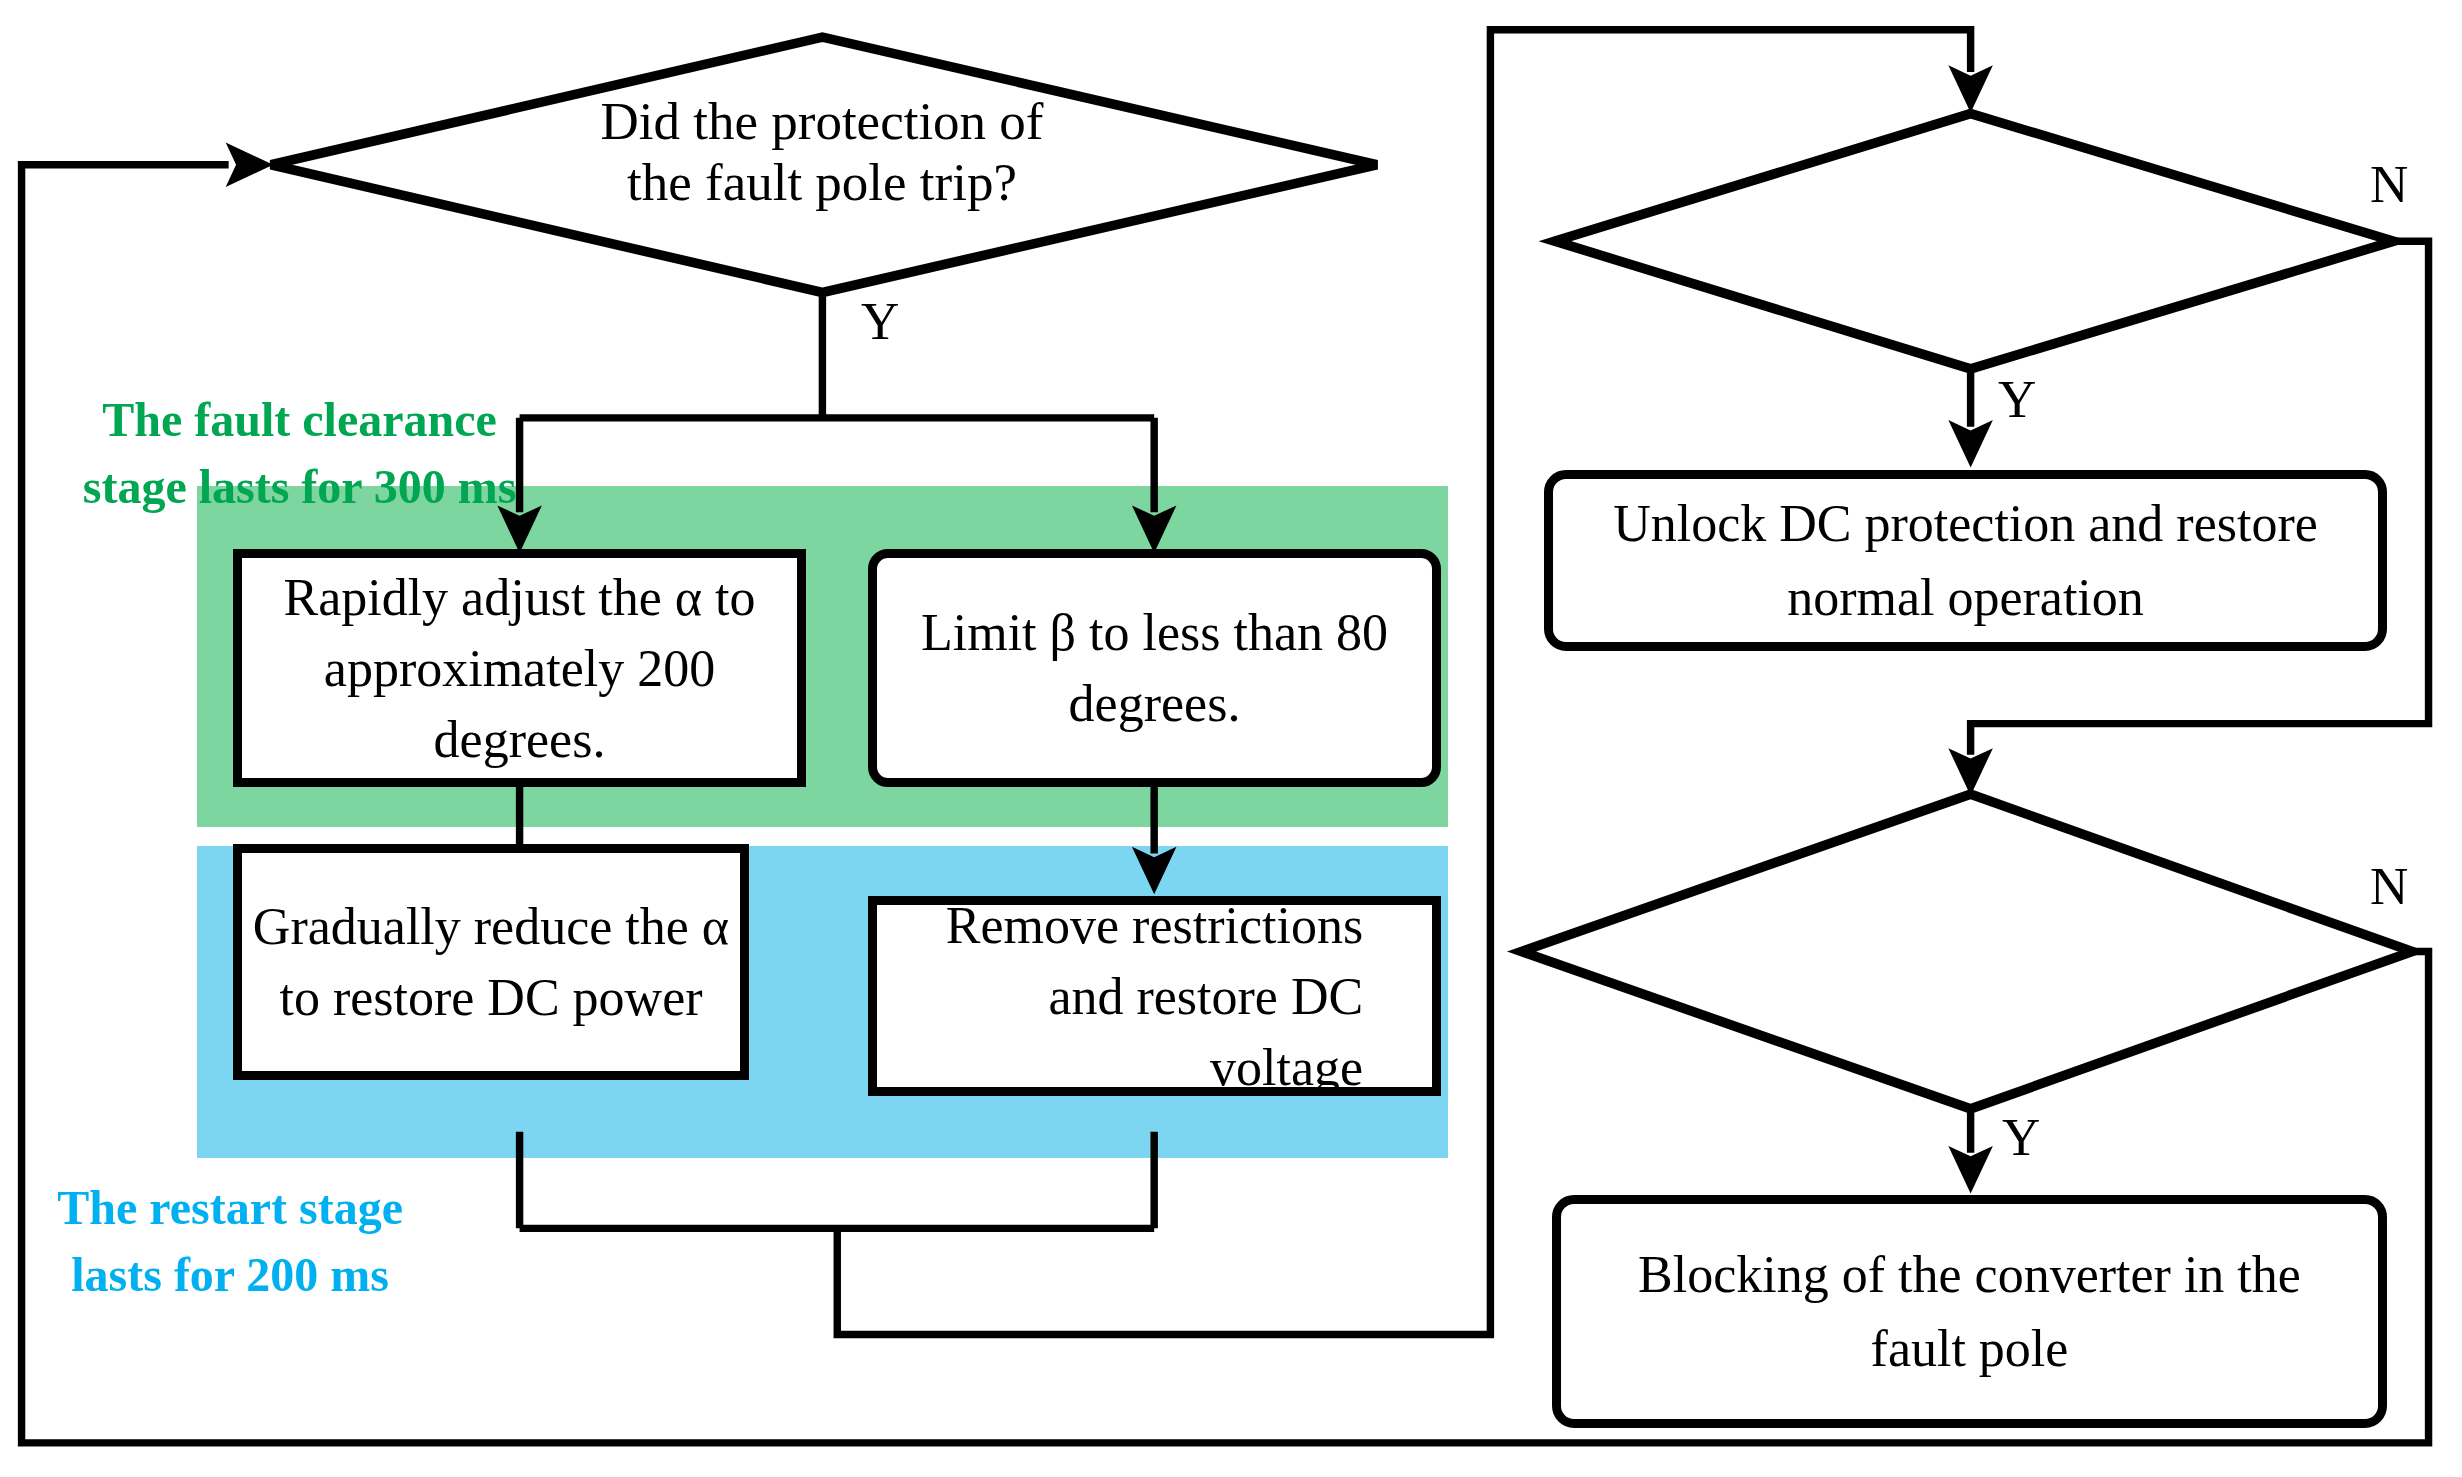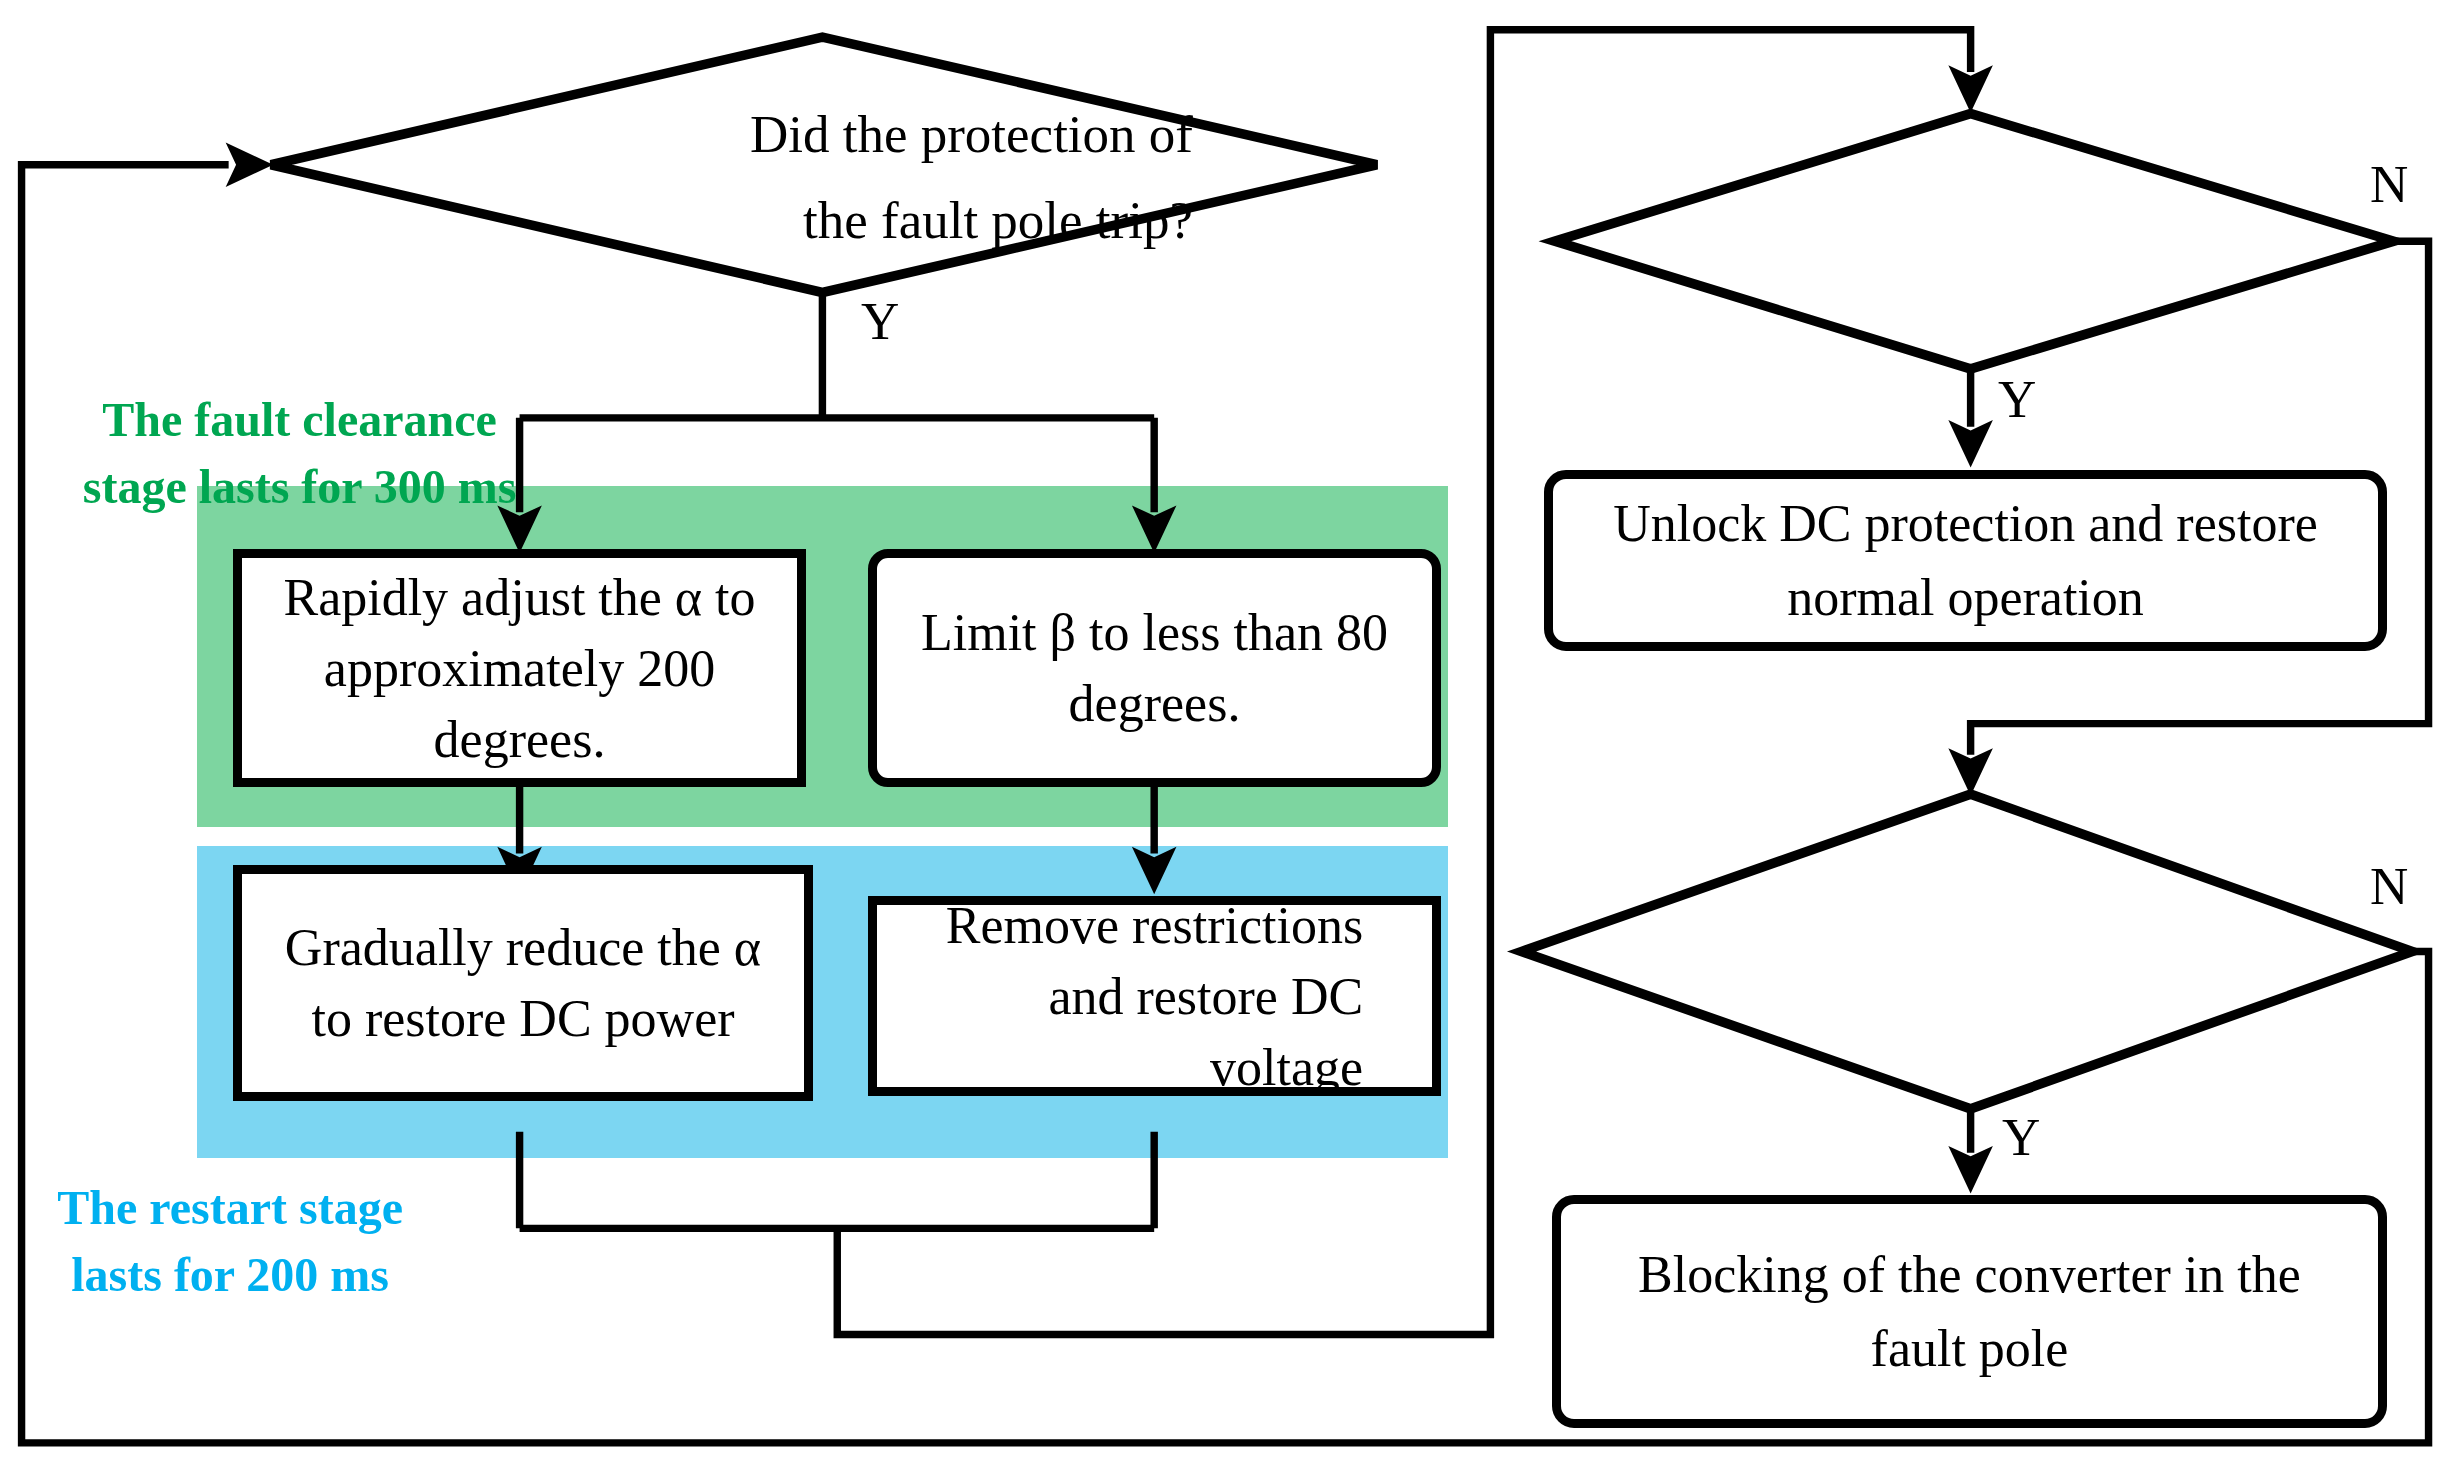--- a/index.html
+++ b/index.html
@@ -21,22 +21,22 @@
   .pbox{
     position:absolute;box-sizing:border-box;
     background:#ffffff;border:9.7px solid #000;
     display:flex;align-items:center;justify-content:center;
     text-align:center;white-space:pre-line;
     font-size:52px;line-height:71px;
   }
   .pbox.wide{font-size:52px;line-height:74px;border-radius:22px;}
   .dtext{
     position:absolute;width:742px;
-    text-align:right;white-space:pre-line;
-    font-size:53px;line-height:86px;
+    text-align:center;white-space:pre-line;
+    font-size:53px;line-height:61px;
   }
   .stage-label{
     position:absolute;font-weight:bold;
     text-align:center;white-space:pre-line;
     font-size:48px;line-height:67px;
   }
   .stage-label.green{left:18.6px;top:386px;width:520px;color:var(--green-text,#00a651);padding-left:21px;}
   .stage-label.blue{left:18.6px;top:1174px;width:423px;color:var(--blue-text,#00b0f0);}
   .edge-label{position:absolute;font-size:53px;line-height:53px;}
 </style>
@@ -85,21 +85,21 @@
     <span>Rapidly adjust the α to
 approximately 200
 degrees.</span>
   </div>
 
   <div class="pbox" style="left:868px;top:549px;width:573px;height:238px;border-radius:20px;">
     <span>Limit β to less than 80
 degrees.</span>
   </div>
 
-  <div class="pbox" style="left:233px;top:865px;width:580px;height:236px;">
+  <div class="pbox" style="left:233px;top:844px;width:516px;height:236px;">
     <span>Gradually reduce the α
 to restore DC power</span>
   </div>
 
   <div class="pbox" style="left:868px;top:896px;width:573px;height:200px;text-align:right;">
     <span>Remove restrictions
 and restore DC
 voltage</span>
   </div>
 

